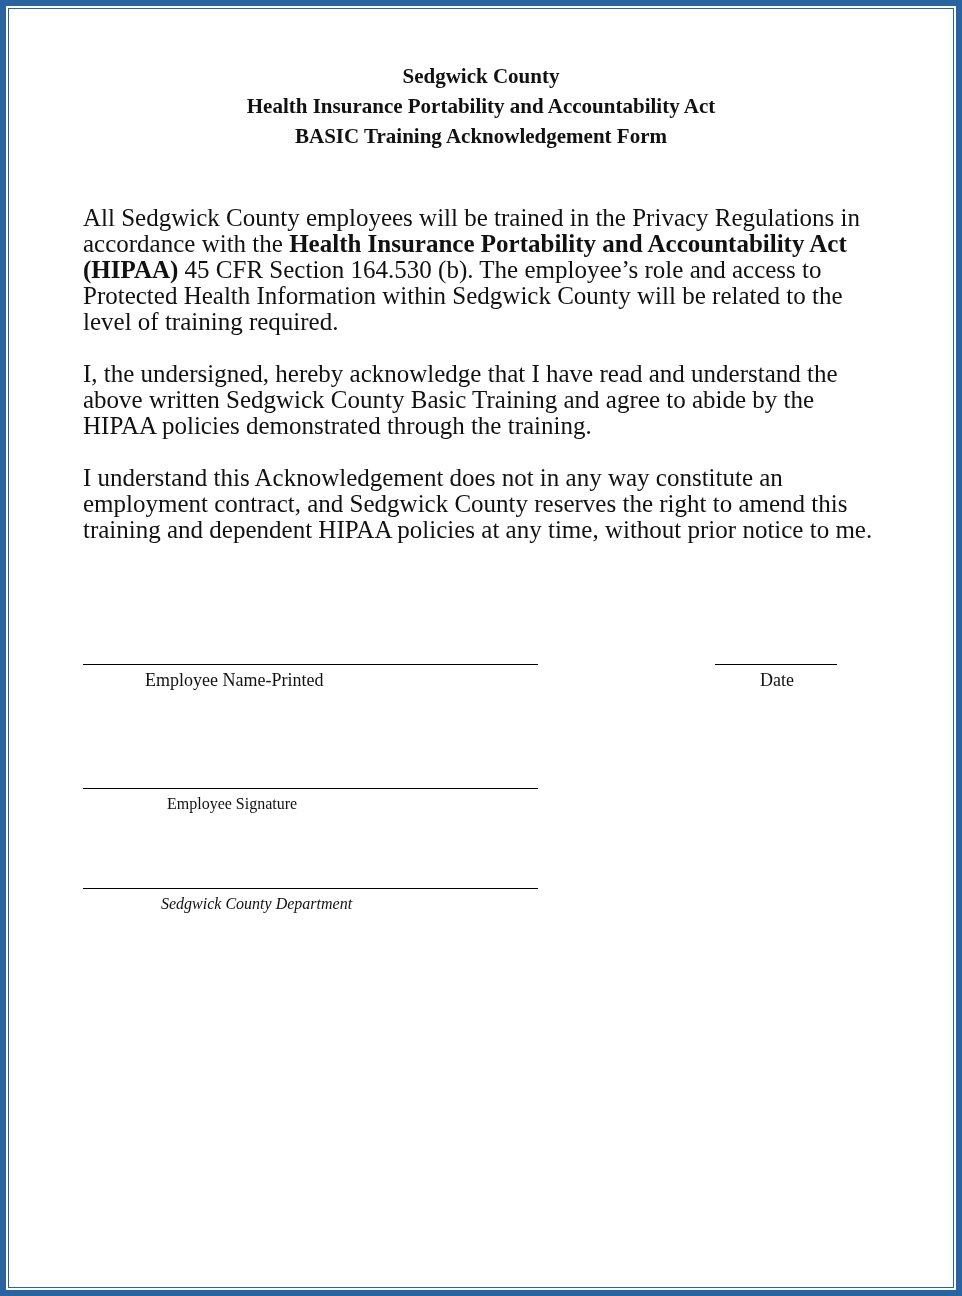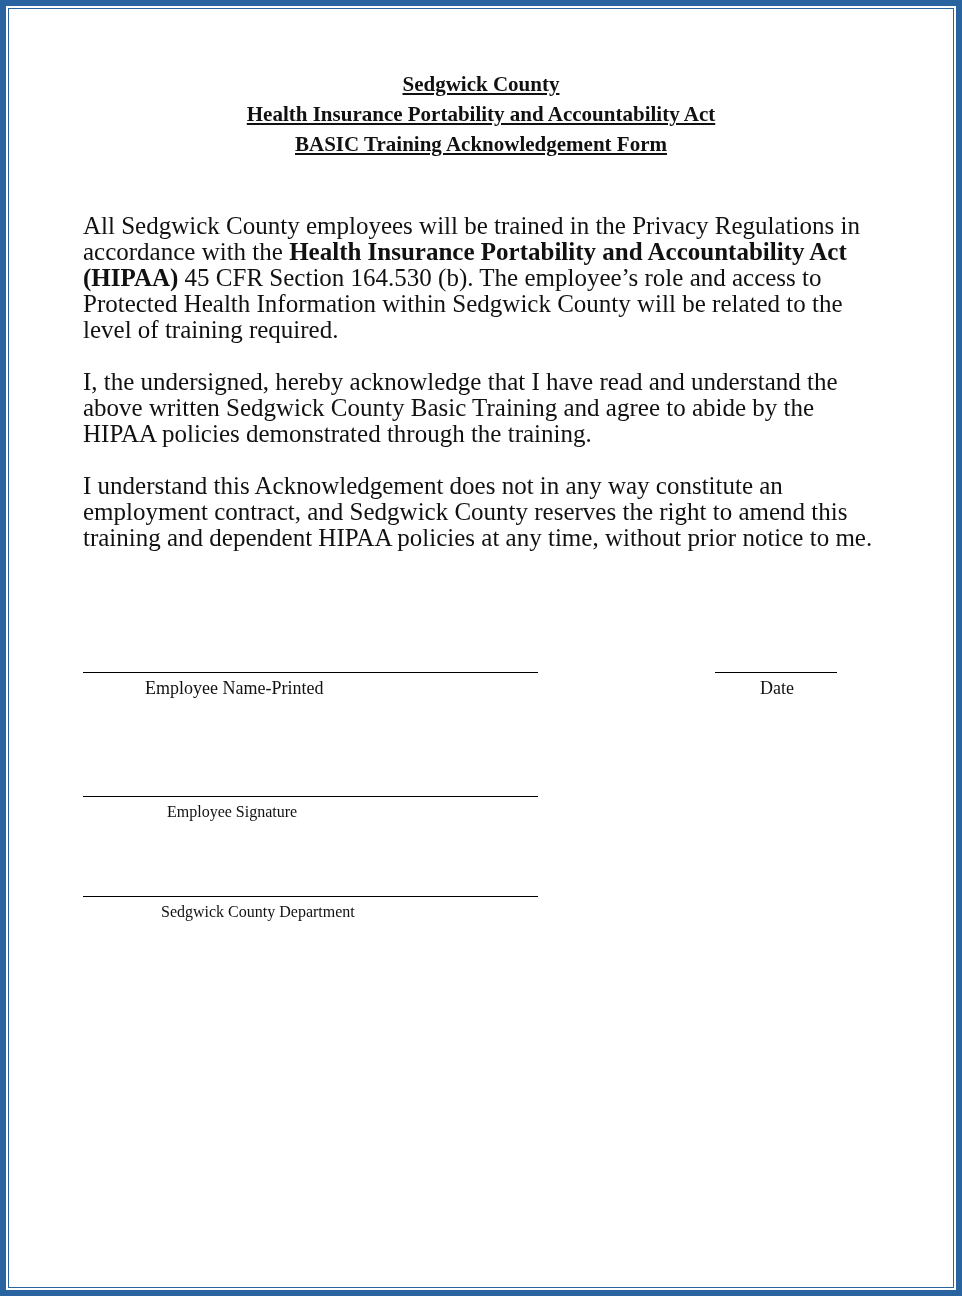--- a/index.html
+++ b/index.html
@@ -25,22 +25,21 @@
     height: 100%;
     border: 1px solid var(--border-blue);
     padding: 44px 74px 40px 74px;
     overflow: hidden;
   }
   .form-title {
     text-align: center;
     font-weight: bold;
     font-size: 21px;
     line-height: 30px;
-    margin-top: 16px;
-    text-decoration: underline;
+    margin-top: 8px;
   }
   .body-text {
     font-size: 25px;
     line-height: 26px;
   }
   .paragraph { margin-top: 26px; }
   .paragraph.first { margin-top: 54px; }
   .sig-section { margin-top: 100px; }
   .sig-row {
     display: flex;
@@ -60,21 +59,21 @@
     margin-top: 2px;
     padding-left: 62px;
     padding-right: 85px;
   }
   .sig-label-single {
     font-size: 16px;
     line-height: 26px;
     margin-top: 2px;
   }
   .indent-sig { padding-left: 84px; }
-  .indent-dept { padding-left: 78px; }
+  .indent-dept { padding-left: 78px; font-style: italic; }
   .gap-signature { margin-top: 74px; }
   .gap-department { margin-top: 50px; }
 </style>
 </head>
 <body>
 
 <div class="page">
   <div class="page-inner">
 
     <div class="form-title">

